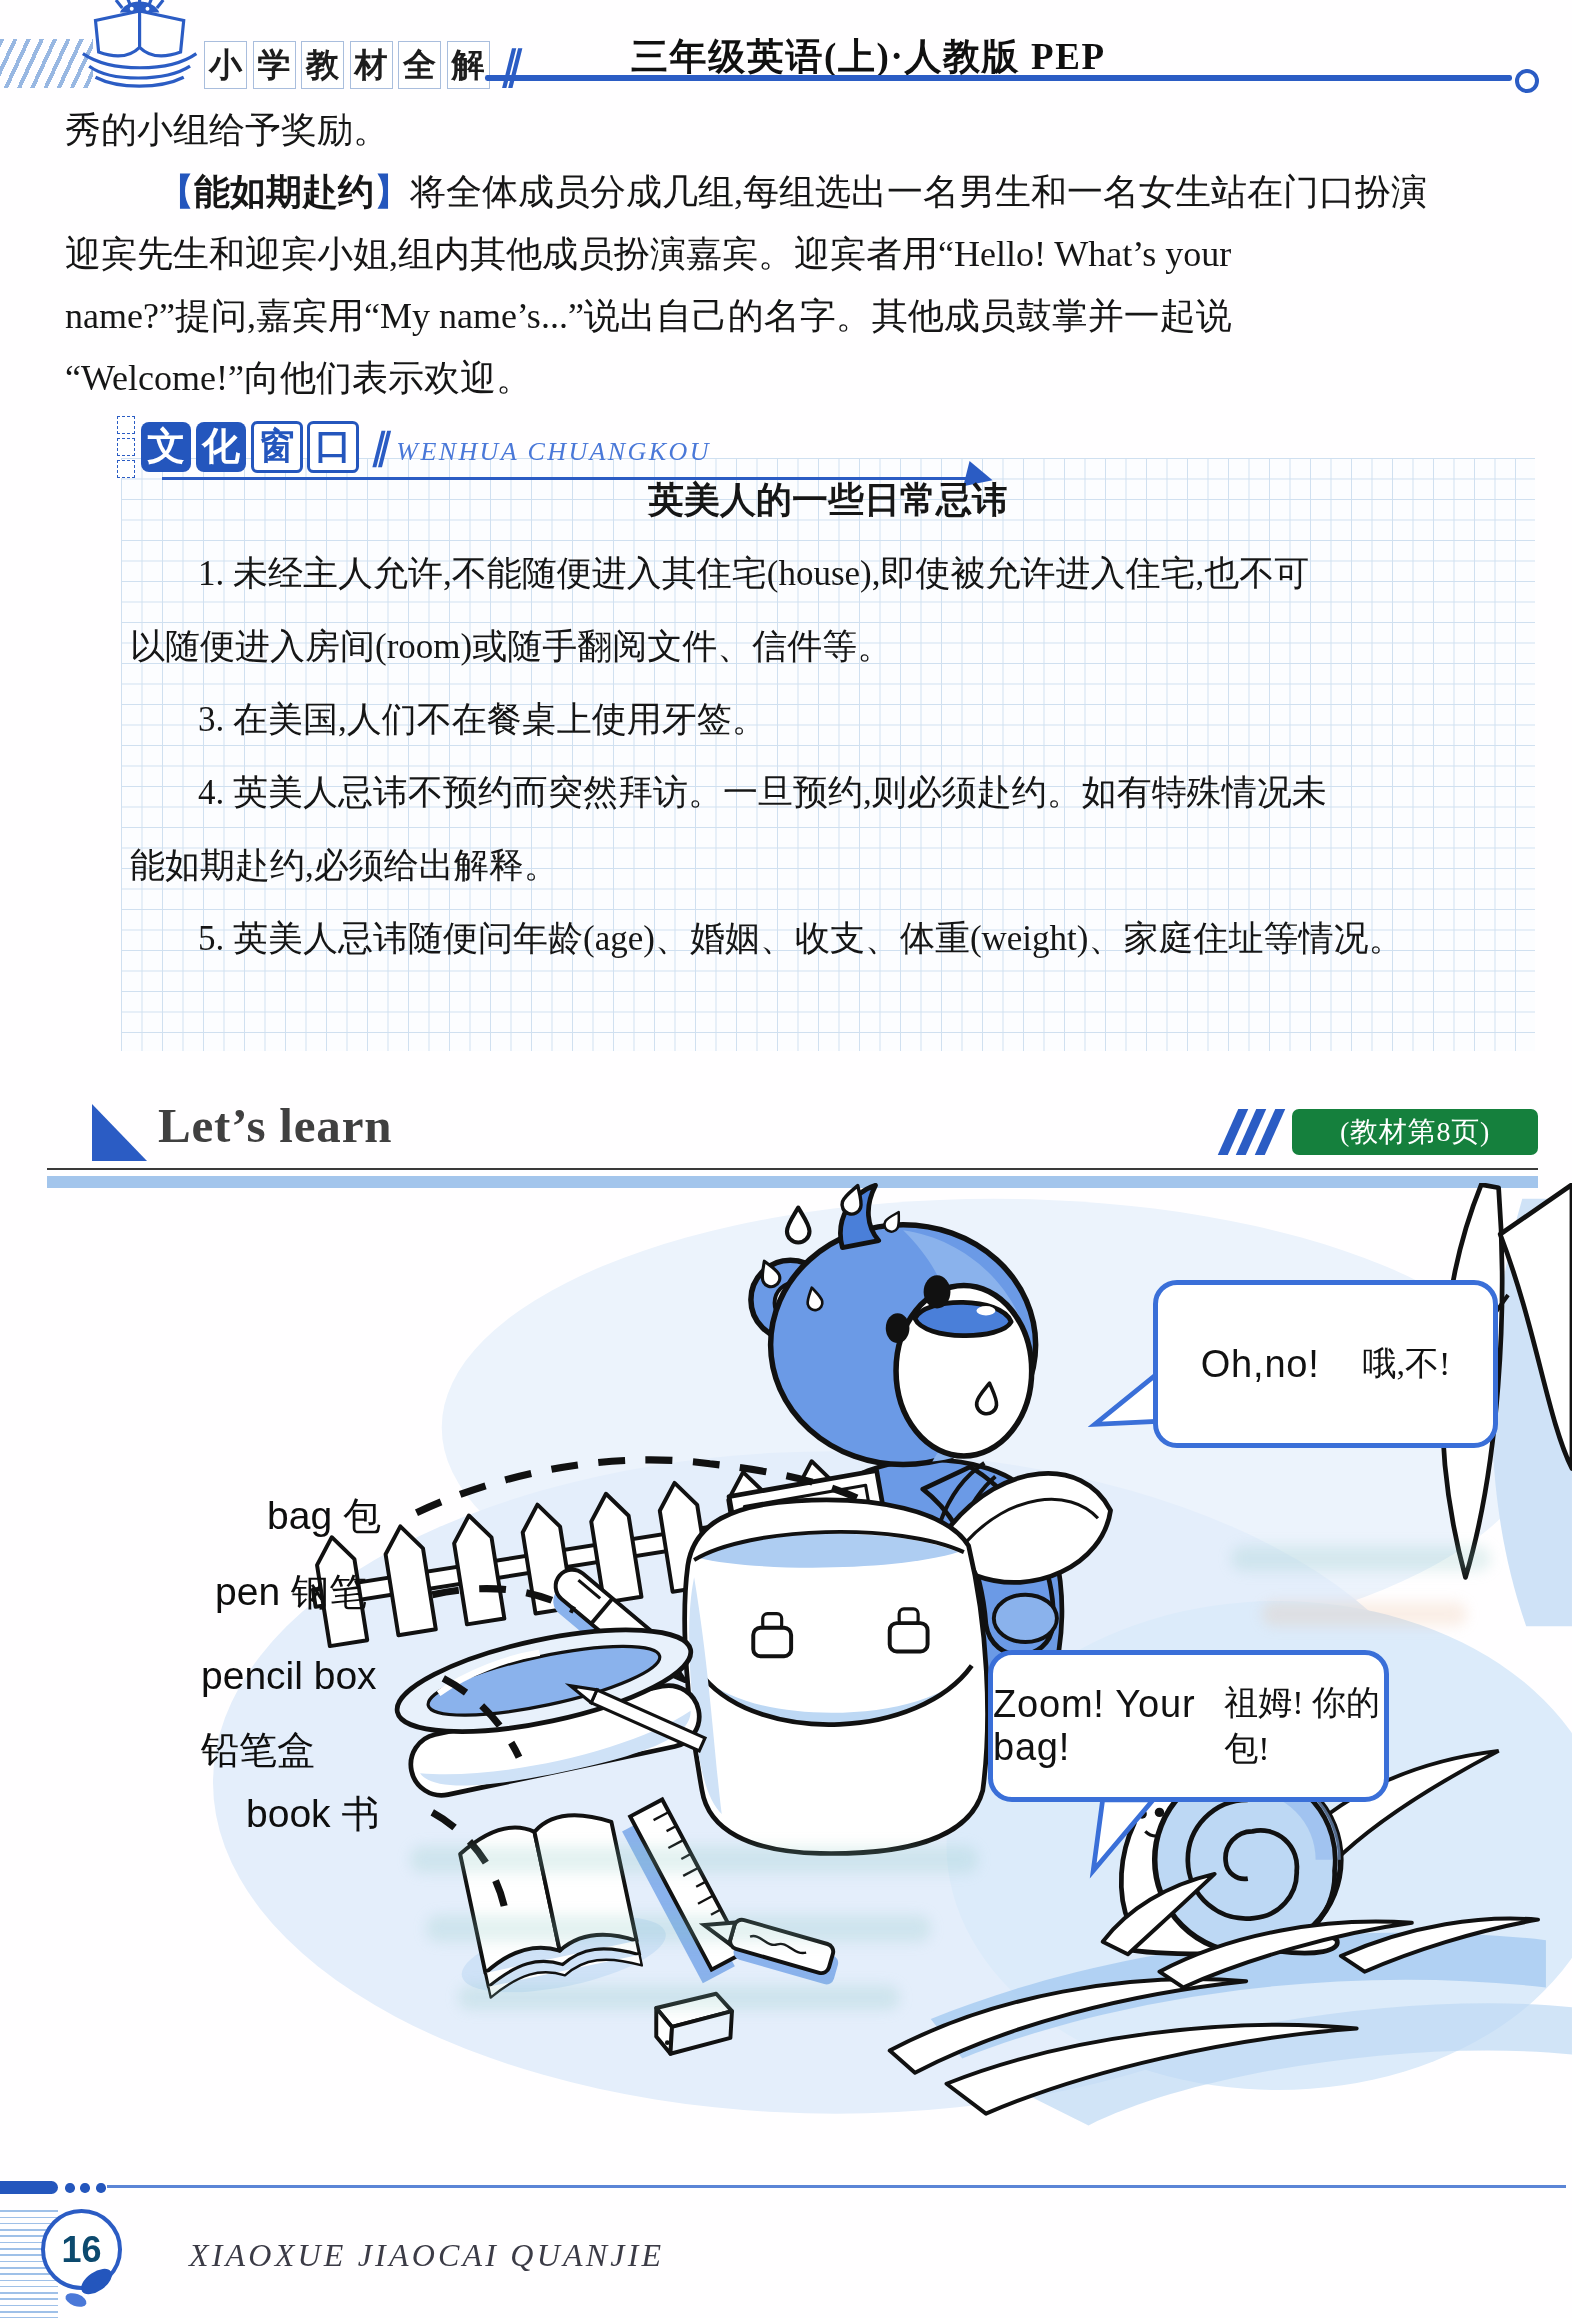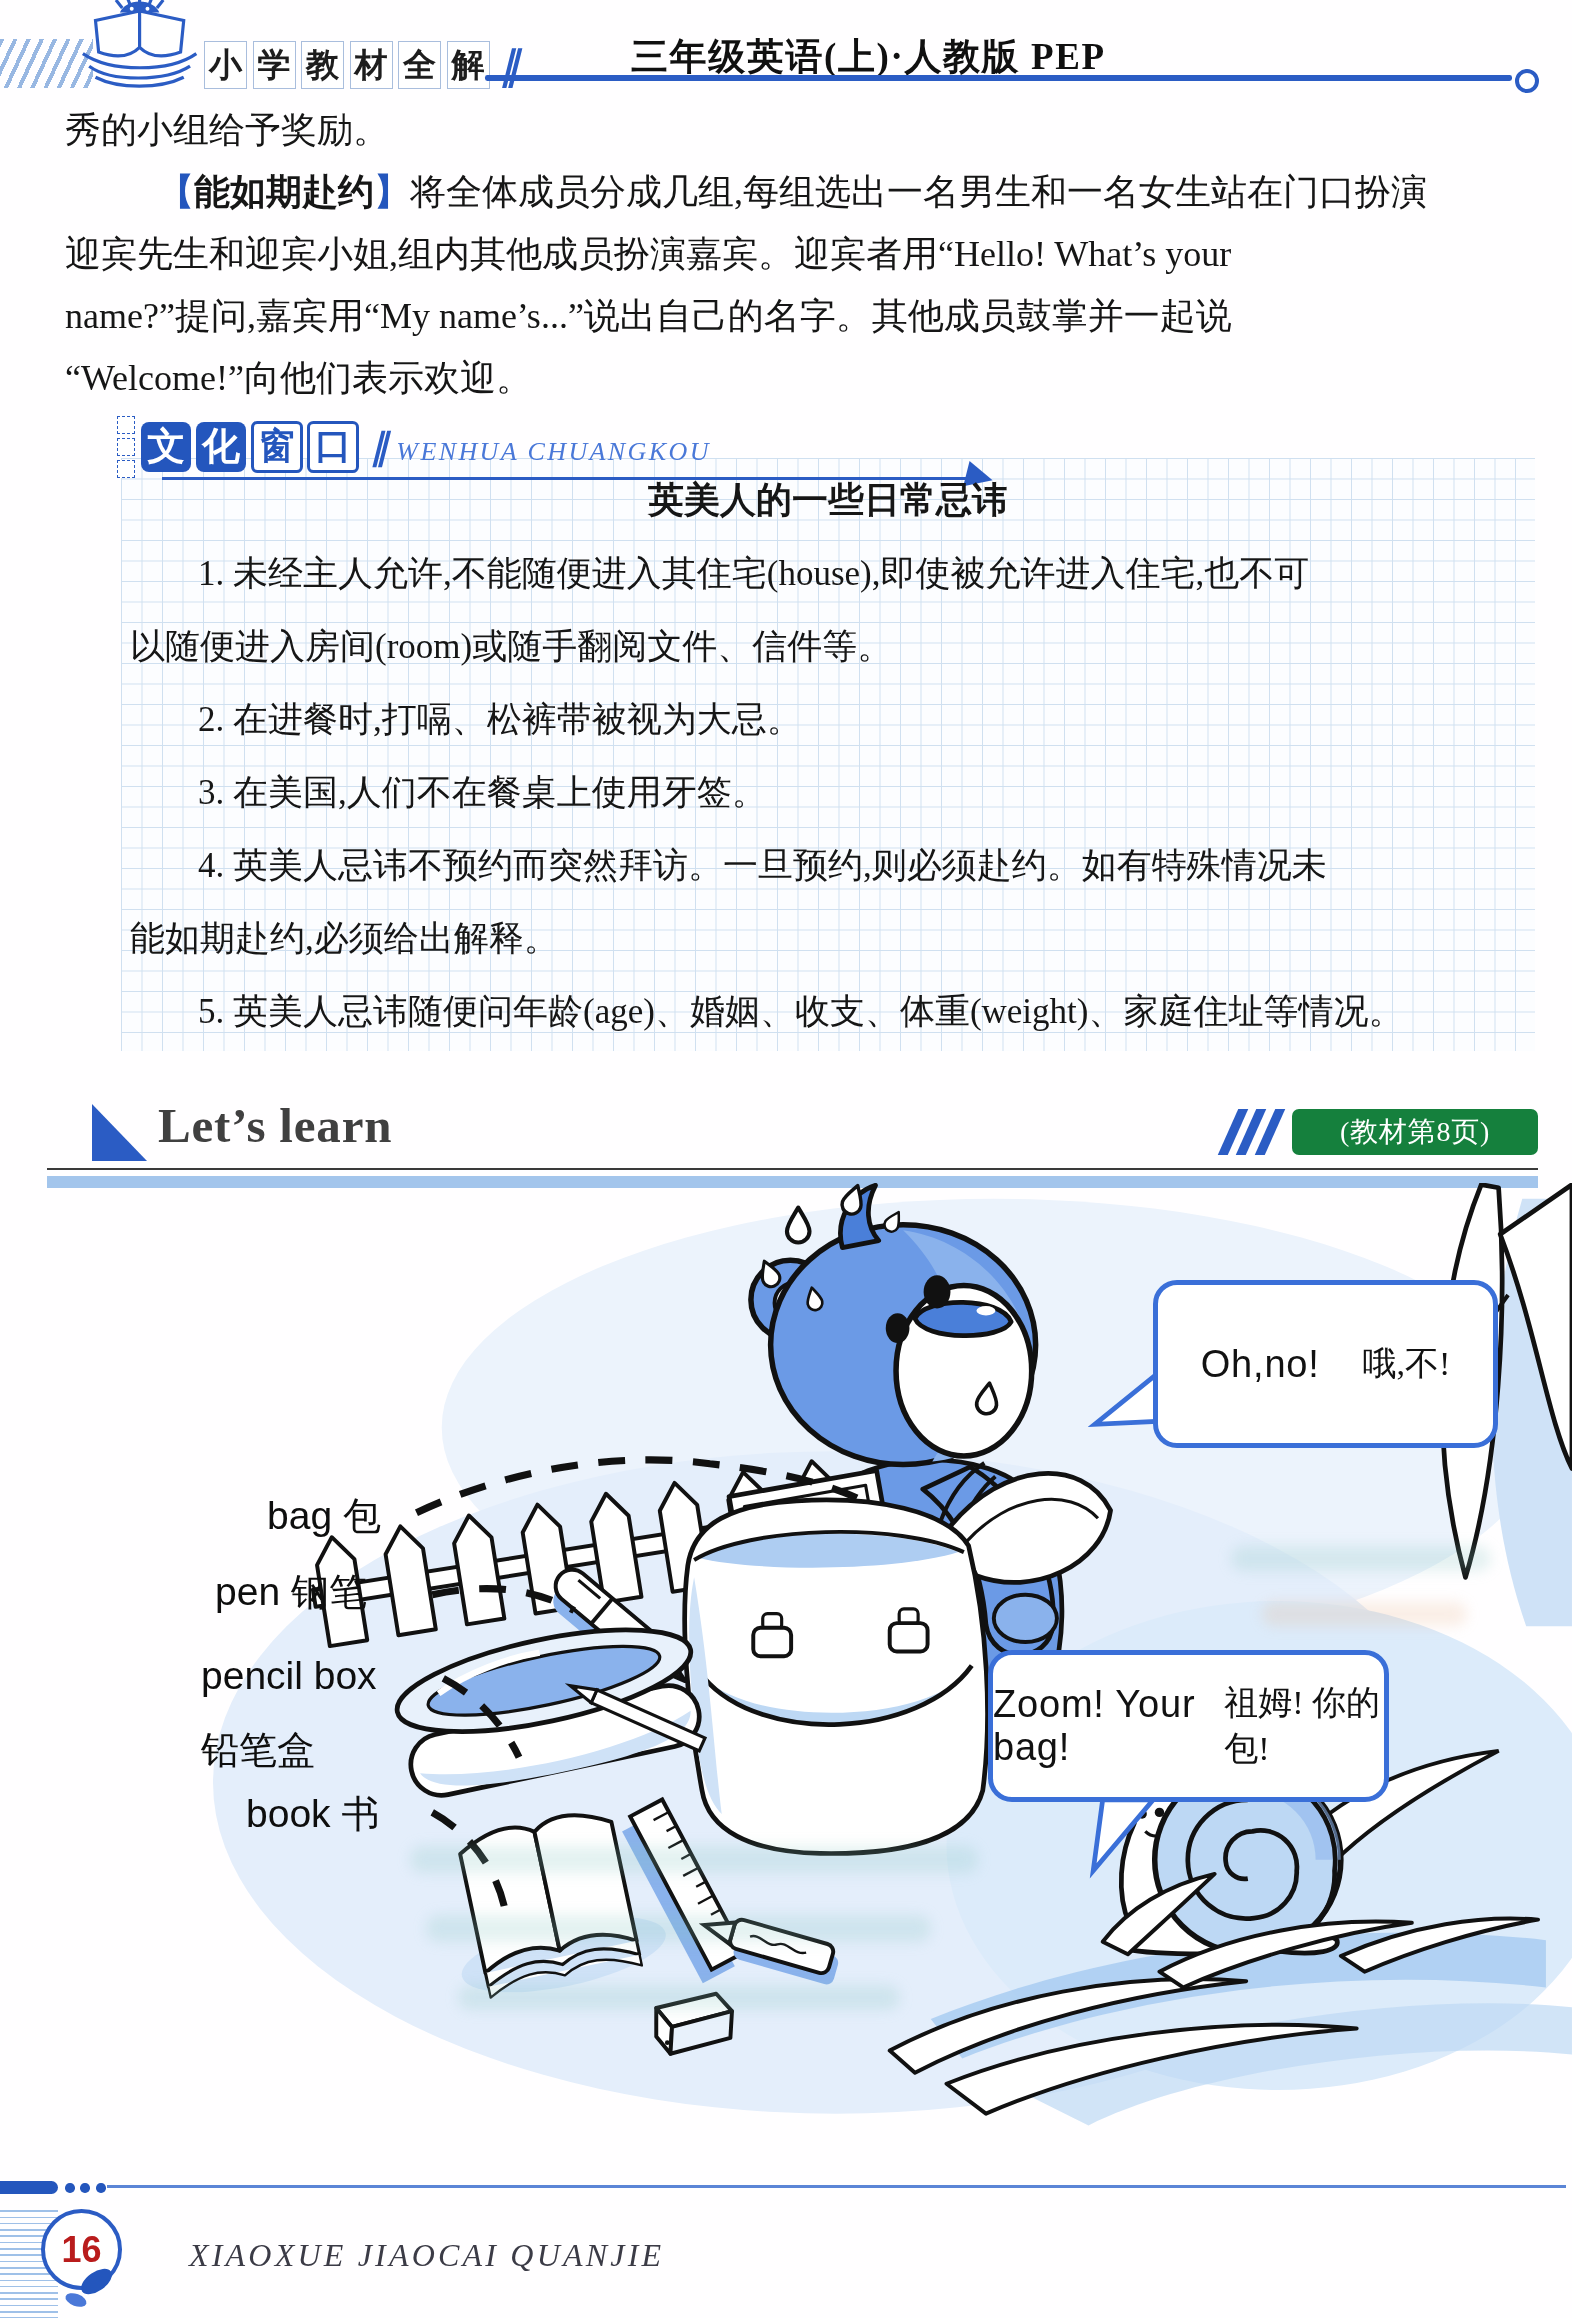--- a/index.html
+++ b/index.html
@@ -65,21 +65,21 @@
   .smudge{background:rgba(132,196,190,0.22);filter:blur(6.3px);border-radius:12.6px;}
   .smudge-warm{background:rgba(232,176,128,0.20);filter:blur(6.3px);border-radius:12.6px;}
   
   .ftr-stripes{left:0;top:2206px;width:58px;height:113px;
     background:repeating-linear-gradient(0deg,#9fc0e8 0 1.6px,rgba(255,255,255,0) 1.6px 6.3px);}
   .ftr-pill{left:0;top:2181px;width:58px;height:13.4px;background:#2456bd;border-radius:0 7px 7px 0;}
   .ftr-dot{top:2183px;width:9.5px;height:9.5px;border-radius:50%;background:#2456bd;}
   .ftr-line{left:107px;top:2185px;width:1459px;height:3.2px;background:#5b85d6;}
   .pg-circle{left:41px;top:2209px;width:73px;height:73px;border:4px solid #2b5cc4;border-radius:50%;
     background:#fff;display:flex;align-items:center;justify-content:center;
-    font-family:"Liberation Sans",sans-serif;font-weight:bold;font-size:36px;color:#b91c1c;}
+    font-family:"Liberation Sans",sans-serif;font-weight:bold;font-size:36px;color:#0c4a6e;}
   .leaf1{left:79px;top:2272px;width:35px;height:19px;background:#2456bd;border-radius:50%;transform:rotate(-35deg);}
   .leaf2{left:65px;top:2294px;width:22px;height:12px;background:#4a78d8;border-radius:50%;transform:rotate(20deg);}
   .slogan{left:189px;top:2237px;font-style:italic;font-size:32px;letter-spacing:3.2px;color:#3b3b46;}
 </style>
 </head>
 <body>
 
 <div class="page">
 
   <div class="abs hdr-stripes"></div>
@@ -136,21 +136,20 @@
     <div class="tile-outline">窗</div>
     <div class="tile-outline">口</div>
     <div class="tag-slash">∥</div>
     <div class="tag-sub">WENHUA CHUANGKOU</div>
   </div>
 
   <div class="abs culture-body">
     <div class="cl cl-title">英美人的一些日常忌讳</div>
     <div class="cl ind">1. 未经主人允许,不能随便进入其住宅(house),即使被允许进入住宅,也不可</div>
     <div class="cl">以随便进入房间(room)或随手翻阅文件、信件等。</div>
-    <div class="cl ind">2. 在进餐时,打嗝、松裤带被视为大忌。</div>
     <div class="cl ind">3. 在美国,人们不在餐桌上使用牙签。</div>
     <div class="cl ind">4. 英美人忌讳不预约而突然拜访。一旦预约,则必须赴约。如有特殊情况未</div>
     <div class="cl">能如期赴约,必须给出解释。</div>
     <div class="cl ind">5. 英美人忌讳随便问年龄(age)、婚姻、收支、体重(weight)、家庭住址等情况。</div>
   </div>
 
   <div class="abs sec-tri"></div>
   <div class="abs sec-title">Let’s learn</div>
   <div class="abs sec-stripe" style="left:1228px"></div>
   <div class="abs sec-stripe" style="left:1246px"></div>

